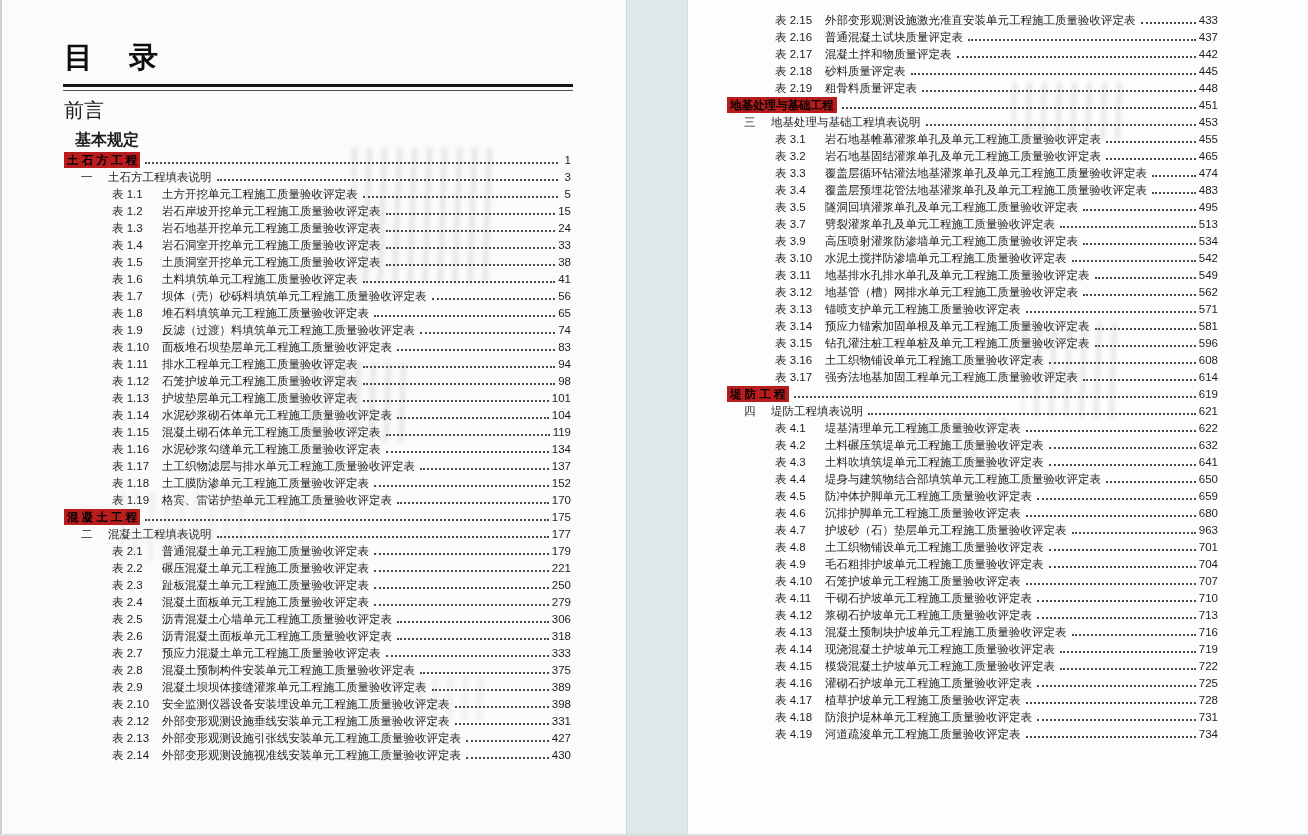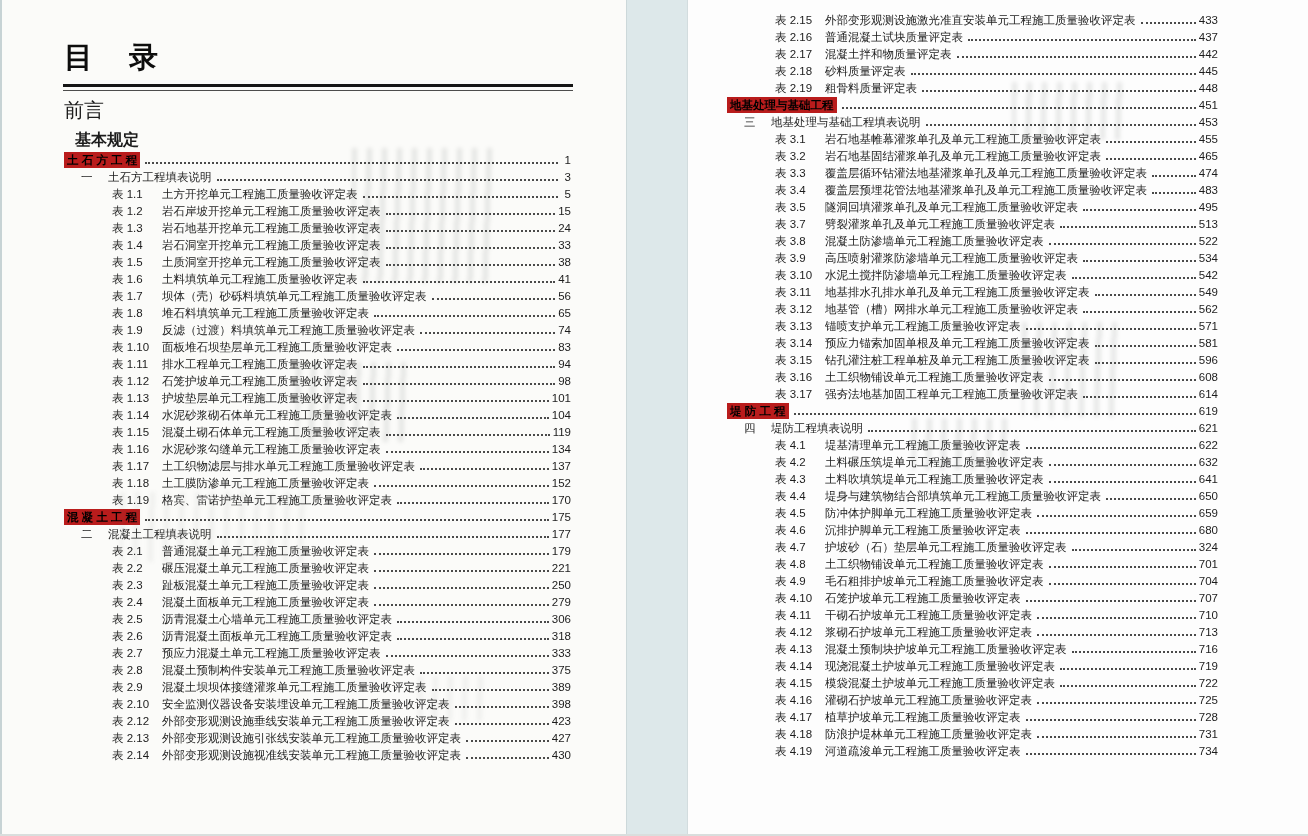--- a/index.html
+++ b/index.html
@@ -286,21 +286,21 @@
     <span class="label">安全监测仪器设备安装埋设单元工程施工质量验收评定表</span>
     <span class="dots"></span>
     <span class="page">398</span>
   </div>
 
 
   <div class="row table">
     <span class="num">表 2.12</span>
     <span class="label">外部变形观测设施垂线安装单元工程施工质量验收评定表</span>
     <span class="dots"></span>
-    <span class="page">423</span>
+    <span class="page">331</span>
   </div>
 
   <div class="row table">
     <span class="num">表 2.13</span>
     <span class="label">外部变形观测设施引张线安装单元工程施工质量验收评定表</span>
     <span class="dots"></span>
     <span class="page">427</span>
   </div>
 
   <div class="row table">
@@ -401,26 +401,20 @@
   </div>
 
 
   <div class="row table">
     <span class="num">表 3.7</span>
     <span class="label">劈裂灌浆单孔及单元工程施工质量验收评定表</span>
     <span class="dots"></span>
     <span class="page">513</span>
   </div>
 
-  <div class="row table">
-    <span class="num">表 3.8</span>
-    <span class="label">混凝土防渗墙单元工程施工质量验收评定表</span>
-    <span class="dots"></span>
-    <span class="page">522</span>
-  </div>
 
   <div class="row table">
     <span class="num">表 3.9</span>
     <span class="label">高压喷射灌浆防渗墙单元工程施工质量验收评定表</span>
     <span class="dots"></span>
     <span class="page">534</span>
   </div>
 
   <div class="row table">
     <span class="num">表 3.10</span>
@@ -531,21 +525,21 @@
     <span class="num">表 4.6</span>
     <span class="label">沉排护脚单元工程施工质量验收评定表</span>
     <span class="dots"></span>
     <span class="page">680</span>
   </div>
 
   <div class="row table">
     <span class="num">表 4.7</span>
     <span class="label">护坡砂（石）垫层单元工程施工质量验收评定表</span>
     <span class="dots"></span>
-    <span class="page">324</span>
+    <span class="page">963</span>
   </div>
 
   <div class="row table">
     <span class="num">表 4.8</span>
     <span class="label">土工织物铺设单元工程施工质量验收评定表</span>
     <span class="dots"></span>
     <span class="page">701</span>
   </div>
 
   <div class="row table">

